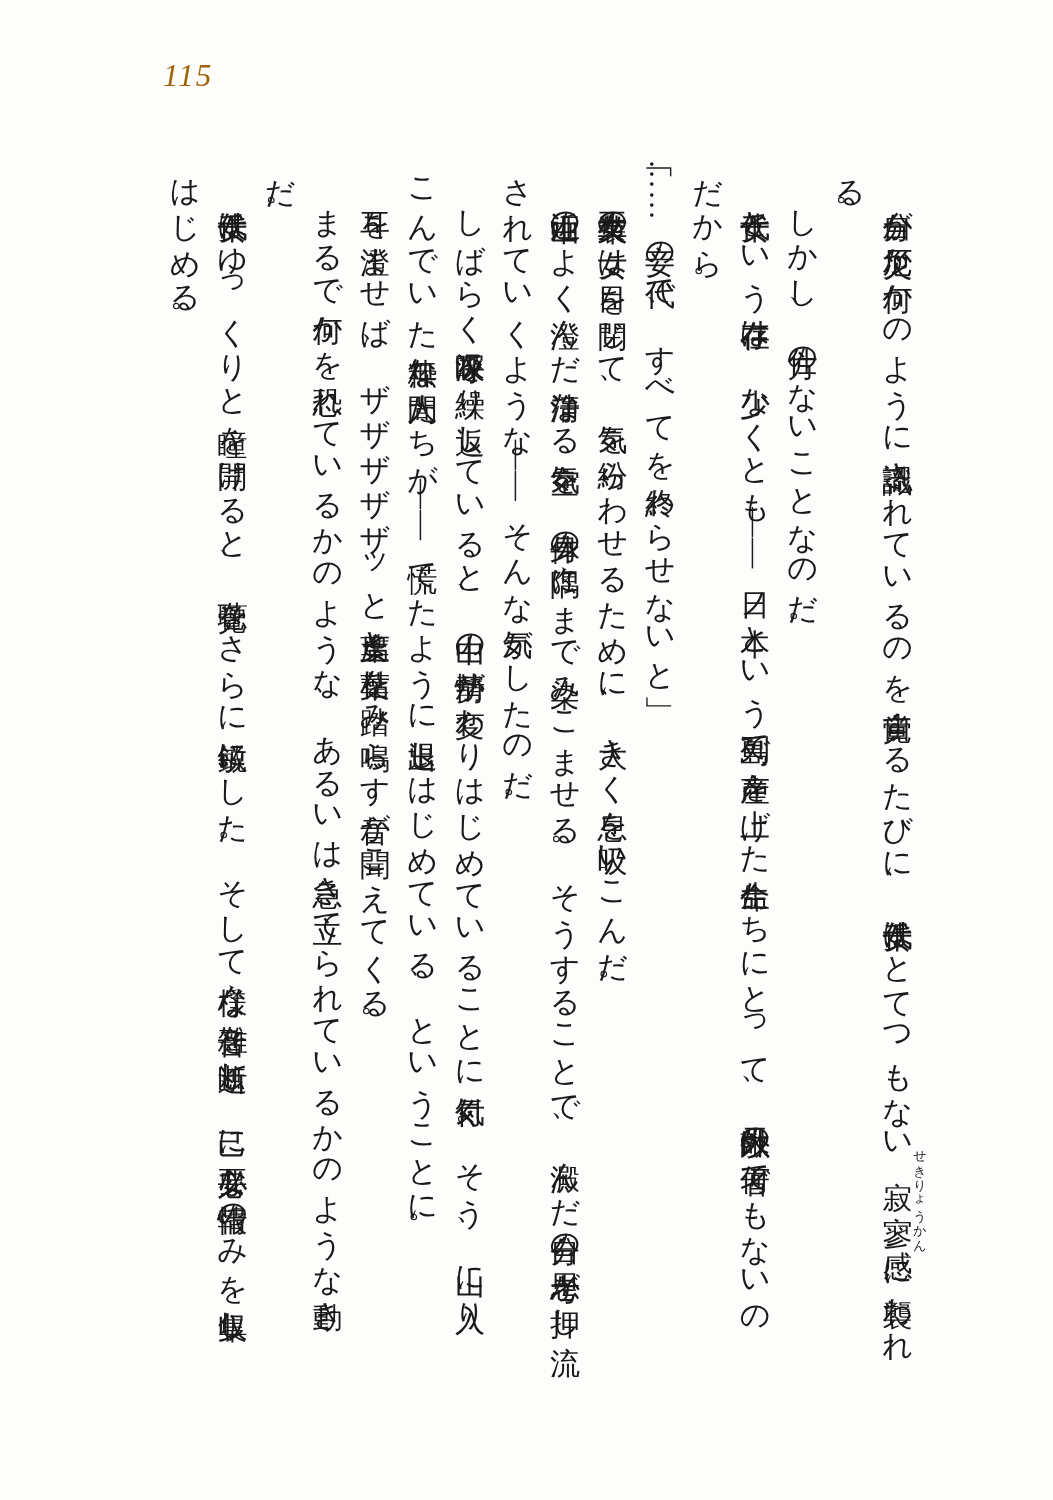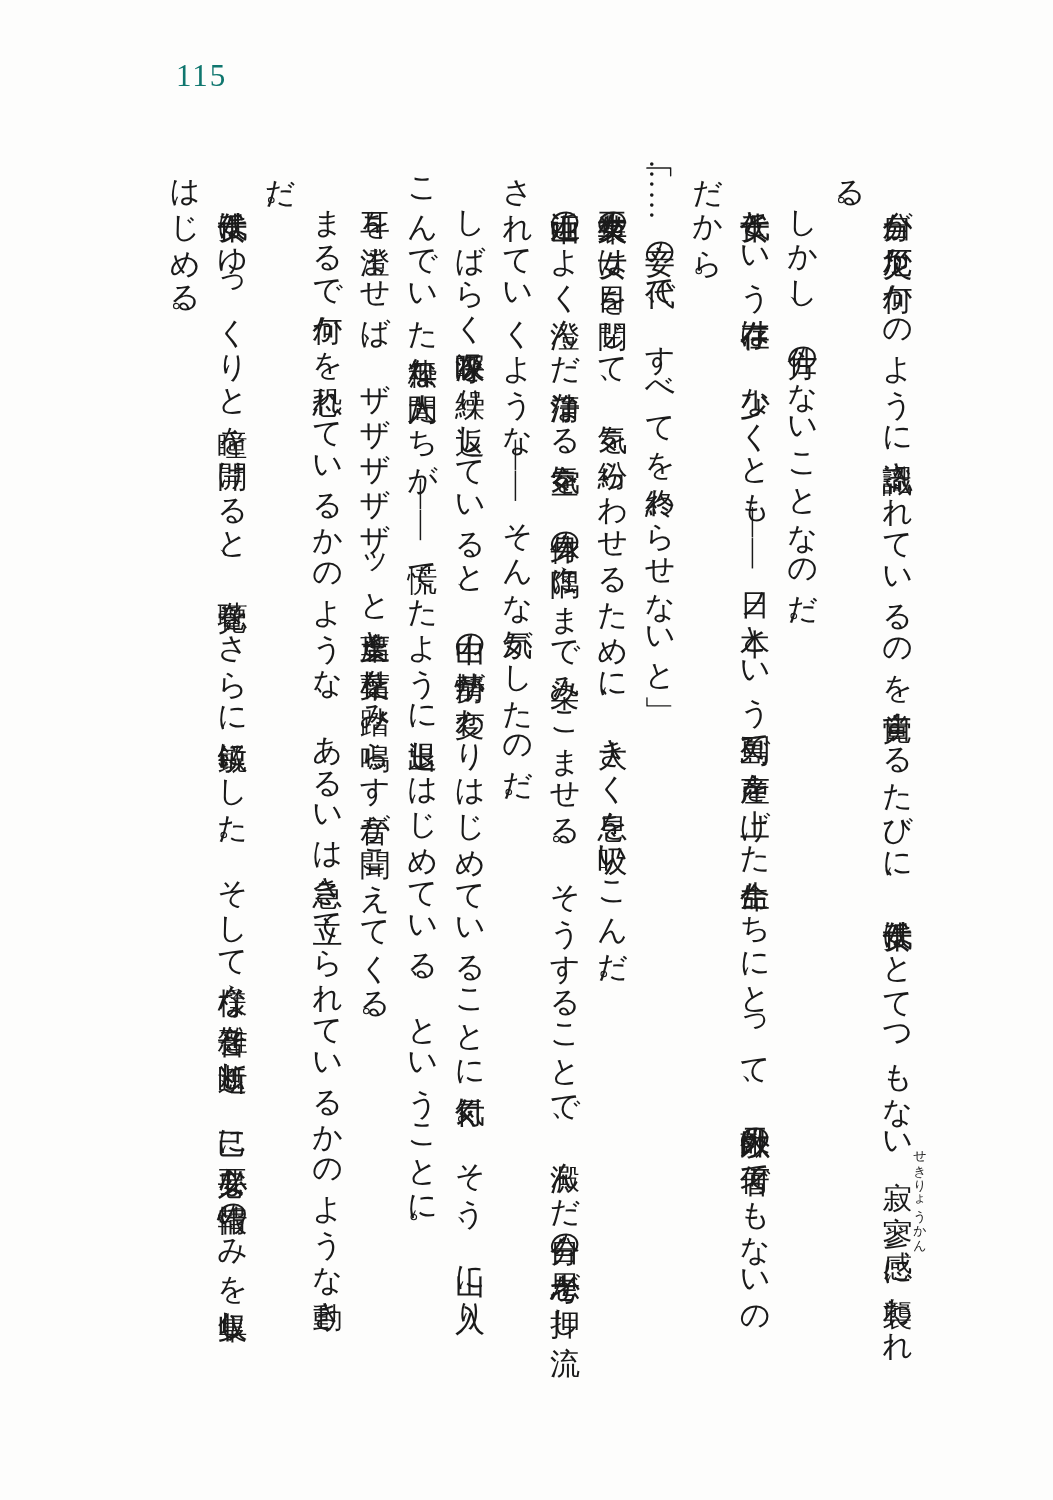--- a/index.html
+++ b/index.html
@@ -15,23 +15,24 @@
     overflow: hidden;
   }
   .page {
     position: absolute;
     inset: 0;
     background: #fdfdfc;
   }
   .page-number {
     position: absolute;
     top: 58px;
-    left: 176px;
+    left: 163px;
     font-size: 31px;
-    color: #0f766e;
+    font-style: italic;
+    color: #a16207;
     letter-spacing: 2px;
   }
   .text-block {
     position: absolute;
     top: 158px;
     right: 126px;
     height: 1190px;
     writing-mode: vertical-rl;
     text-orientation: mixed;
     font-size: 30px;

